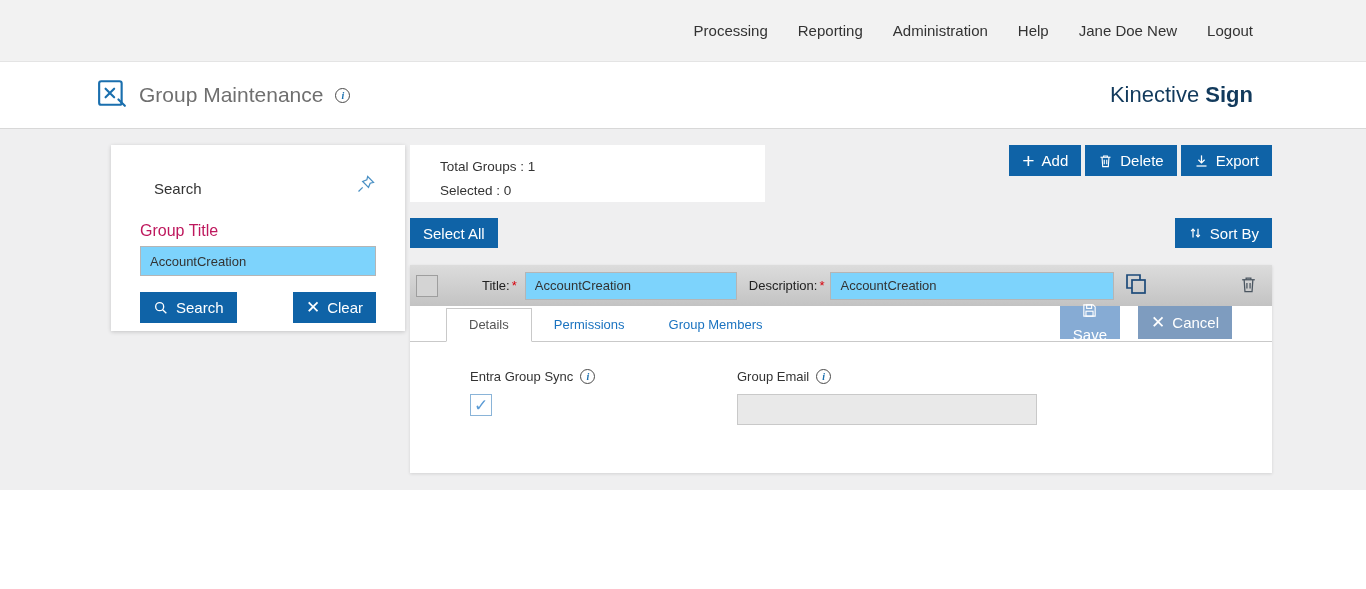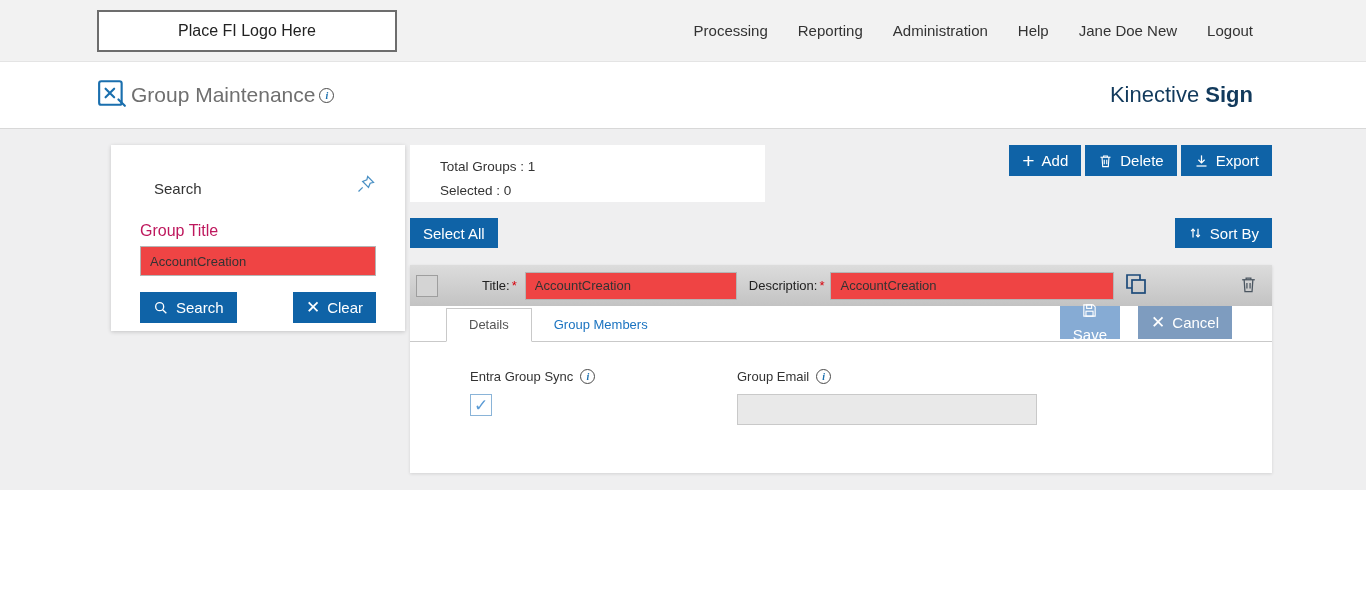--- a/index.html
+++ b/index.html
@@ -6,36 +6,36 @@
   html,body { width:1366px; height:589px; font-family:"Liberation Sans", sans-serif; background:#ffffff; overflow:hidden; }
 
   
   .topbar { height:62px; background:#f2f2f2; border-bottom:1px solid #e4e4e4; display:flex; align-items:center; padding:0 113px 0 97px; }
   .logo-box { width:300px; height:42px; background:#ffffff; border:2px solid #6d6d6d; display:flex; align-items:center; justify-content:center; font-size:16px; color:#222; }
   .top-nav { margin-left:auto; display:flex; align-items:center; gap:30px; }
   .top-nav span { font-size:15px; color:#333; cursor:pointer; white-space:nowrap; }
 
   
   .pagehead { height:67px; background:#ffffff; display:flex; align-items:center; padding:0 113px 0 97px; border-bottom:1px solid #d8d8d8; }
-  .pagehead .title-wrap { display:flex; align-items:center; gap:4px; }
+  .pagehead .title-wrap { display:flex; align-items:center; gap:12px; }
   .page-title { font-size:21px; color:#6f6f6f; }
   .brand { margin-left:auto; font-size:22px; color:#123a5c; }
   .brand b { font-weight:bold; }
 
   .info-icon { width:15px; height:15px; border:1px solid #4a4a4a; border-radius:50%; display:inline-flex; align-items:center; justify-content:center; font:italic bold 10px "Liberation Serif", serif; color:#1a6fae; background:#fff; flex:0 0 auto; }
 
   
   .content { position:relative; height:361px; background:#efeff0; }
 
   
   .search-card { position:absolute; left:111px; top:16px; width:294px; height:186px; background:#fff; box-shadow:0 1px 4px rgba(0,0,0,.18); padding:29px; }
   .search-card .card-head { display:flex; align-items:flex-start; justify-content:space-between; }
   .search-card .card-title { font-size:15px; color:#333; margin-top:6px; margin-left:14px; }
   .field-label { font-size:16px; color:#be185d; margin:24px 0 6px 0; }
-  .text-input { width:100%; height:30px; border:1px solid #b5b5b5; background:#ef4444; font-size:13px; color:#333; padding:0 9px; font-family:"Liberation Sans", sans-serif; }
+  .text-input { width:100%; height:30px; border:1px solid #b5b5b5; background:#7dd3fc; font-size:13px; color:#333; padding:0 9px; font-family:"Liberation Sans", sans-serif; }
   .search-card .btn-row { display:flex; justify-content:space-between; margin-top:16px; }
 
   
   .btn { display:inline-flex; align-items:center; justify-content:center; gap:7px; background:#0f63a7; color:#fff; border:none; font-size:15px; font-family:"Liberation Sans", sans-serif; height:31px; padding:0 13px; cursor:pointer; white-space:nowrap; }
   .btn svg { display:block; }
   .btn .glyph { font-size:17px; line-height:1; }
   .btn-save { background:#86abd4; height:33px;flex-direction:column; }
   .btn-cancel { background:#7e9cbf; height:33px; }
 
   
@@ -73,23 +73,20 @@
   .tab-content { height:131px; background:#fff; display:flex; padding:27px 0 0 60px; }
   .col-1 { width:267px; }
   .label-with-info { display:flex; align-items:center; gap:7px; font-size:13px; color:#333; }
   .check-box { width:22px; height:22px; border:1px solid #8ab4d8; background:#fff; margin-top:10px; display:flex; align-items:center; justify-content:center; font-size:17px; color:#5b9bd5; cursor:pointer; }
   .disabled-input { width:300px; height:31px; margin-top:10px; background:#e9e9e9; border:1px solid #c9c9c9; }
 </style>
 </head>
 <body>
 
 <div class="topbar">
-  <div class="logo-box">
-    <span>Place FI Logo Here</span>
-  </div>
   <div class="top-nav">
     <span>Processing</span>
     <span>Reporting</span>
     <span>Administration</span>
     <span>Help</span>
     <span>Jane Doe New</span>
     <span>Logout</span>
   </div>
 </div>
 
@@ -220,20 +217,21 @@
                 <path d="M9 6V4h6v2"></path>
                 <path d="M6.5 6l1 15h9l1-15"></path>
                 <path d="M10 10v7M14 10v7"></path>
             </svg>
           </span>
         </button>
       </div>
 
       <div class="tabbar">
         <span class="tab active">Details</span>
+        <span class="tab">Permissions</span>
         <span class="tab">Group Members</span>
         <span class="tab-actions">
           <button class="btn btn-save">
             <span>
               <svg width="17" height="17" viewBox="0 0 24 24" fill="none" stroke="#fff" stroke-width="1.6">
                 <path d="M4 4h13l3 3v13H4z"></path>
                   <rect x="8" y="4" width="7" height="5"></rect>
                   <rect x="7" y="13" width="10" height="7"></rect>
               </svg>
             </span>

